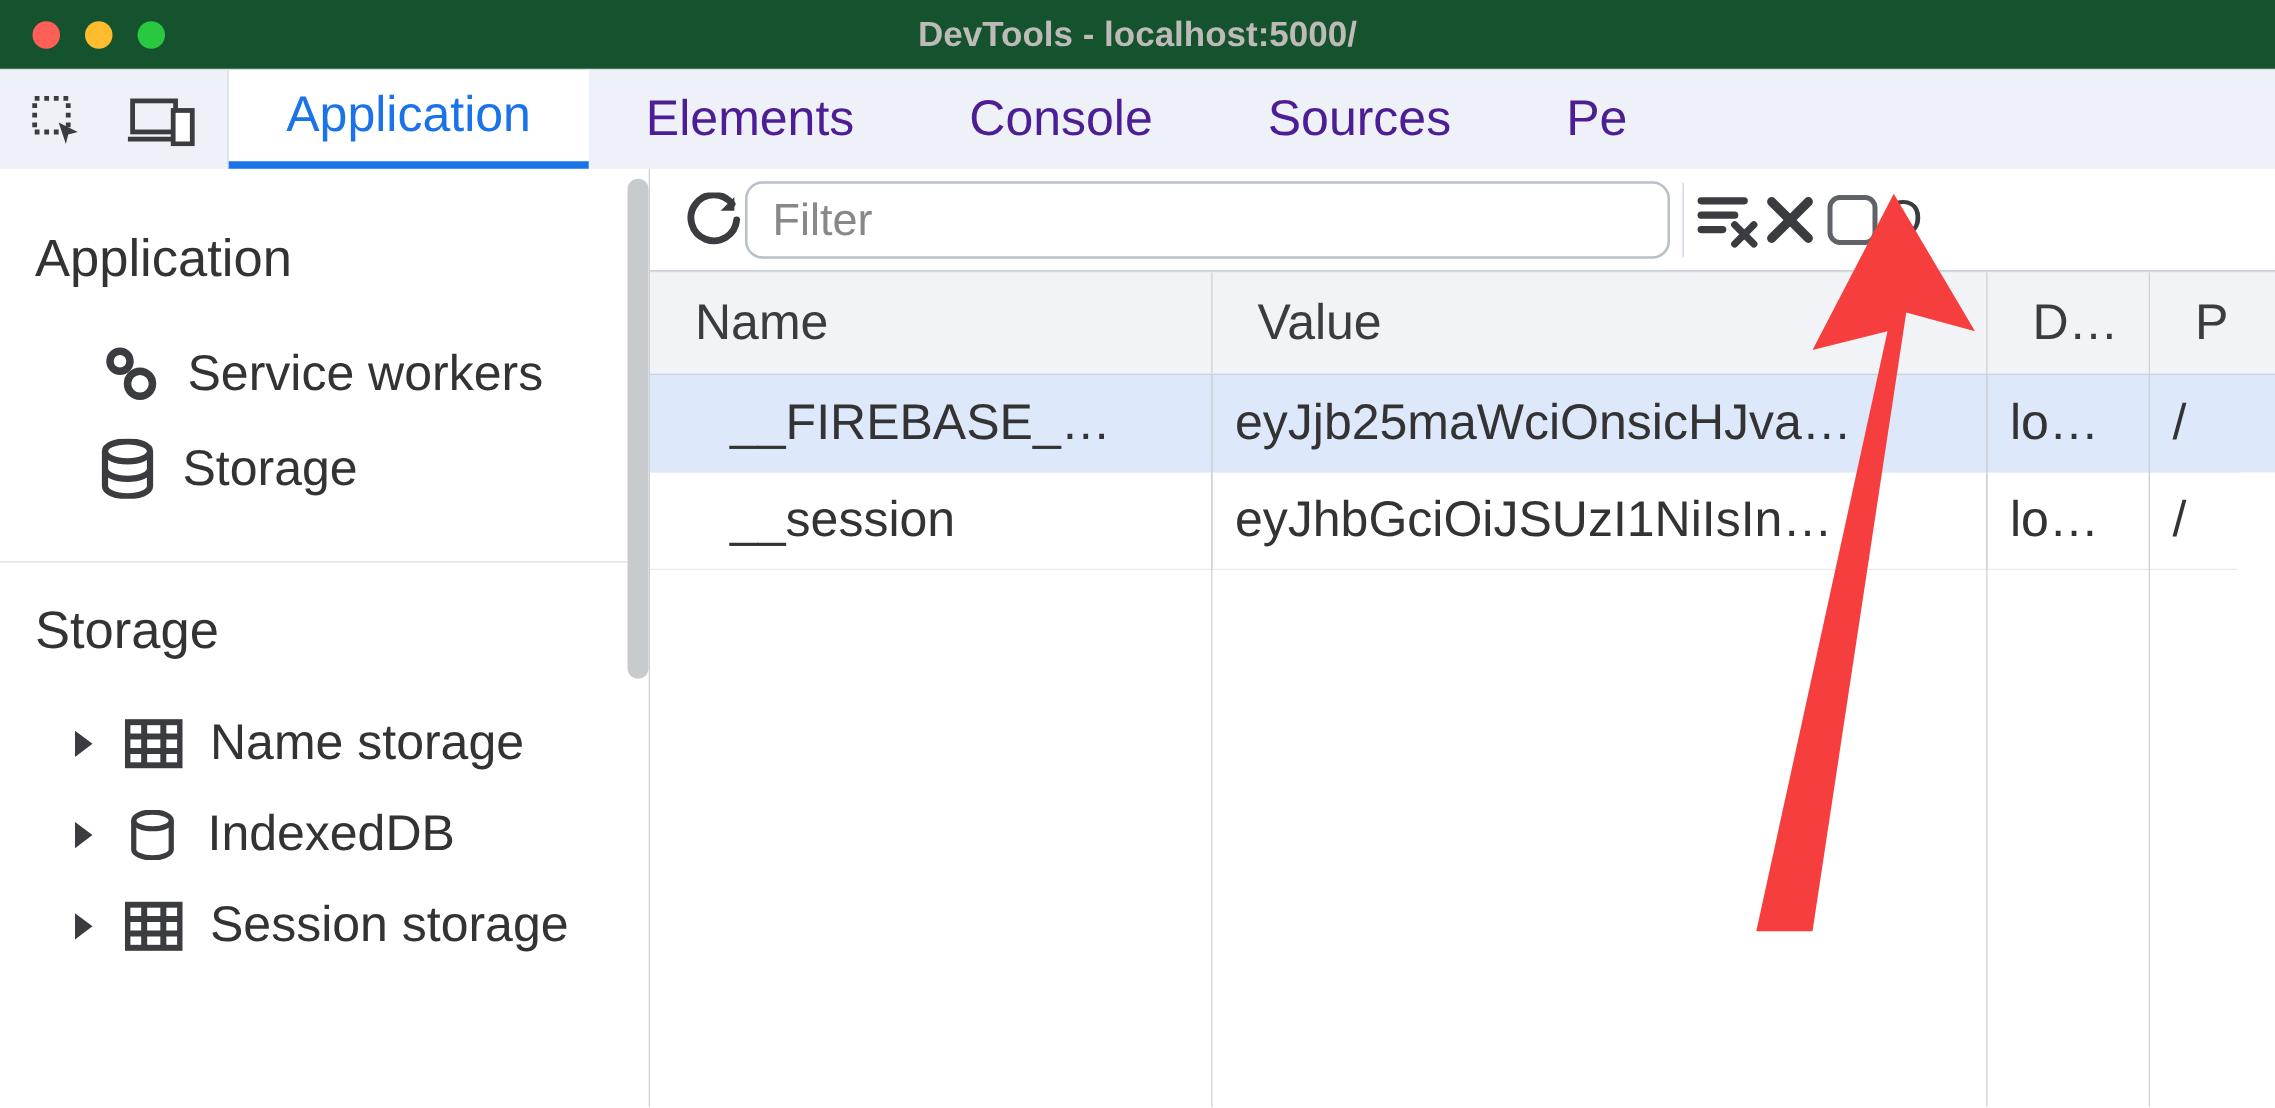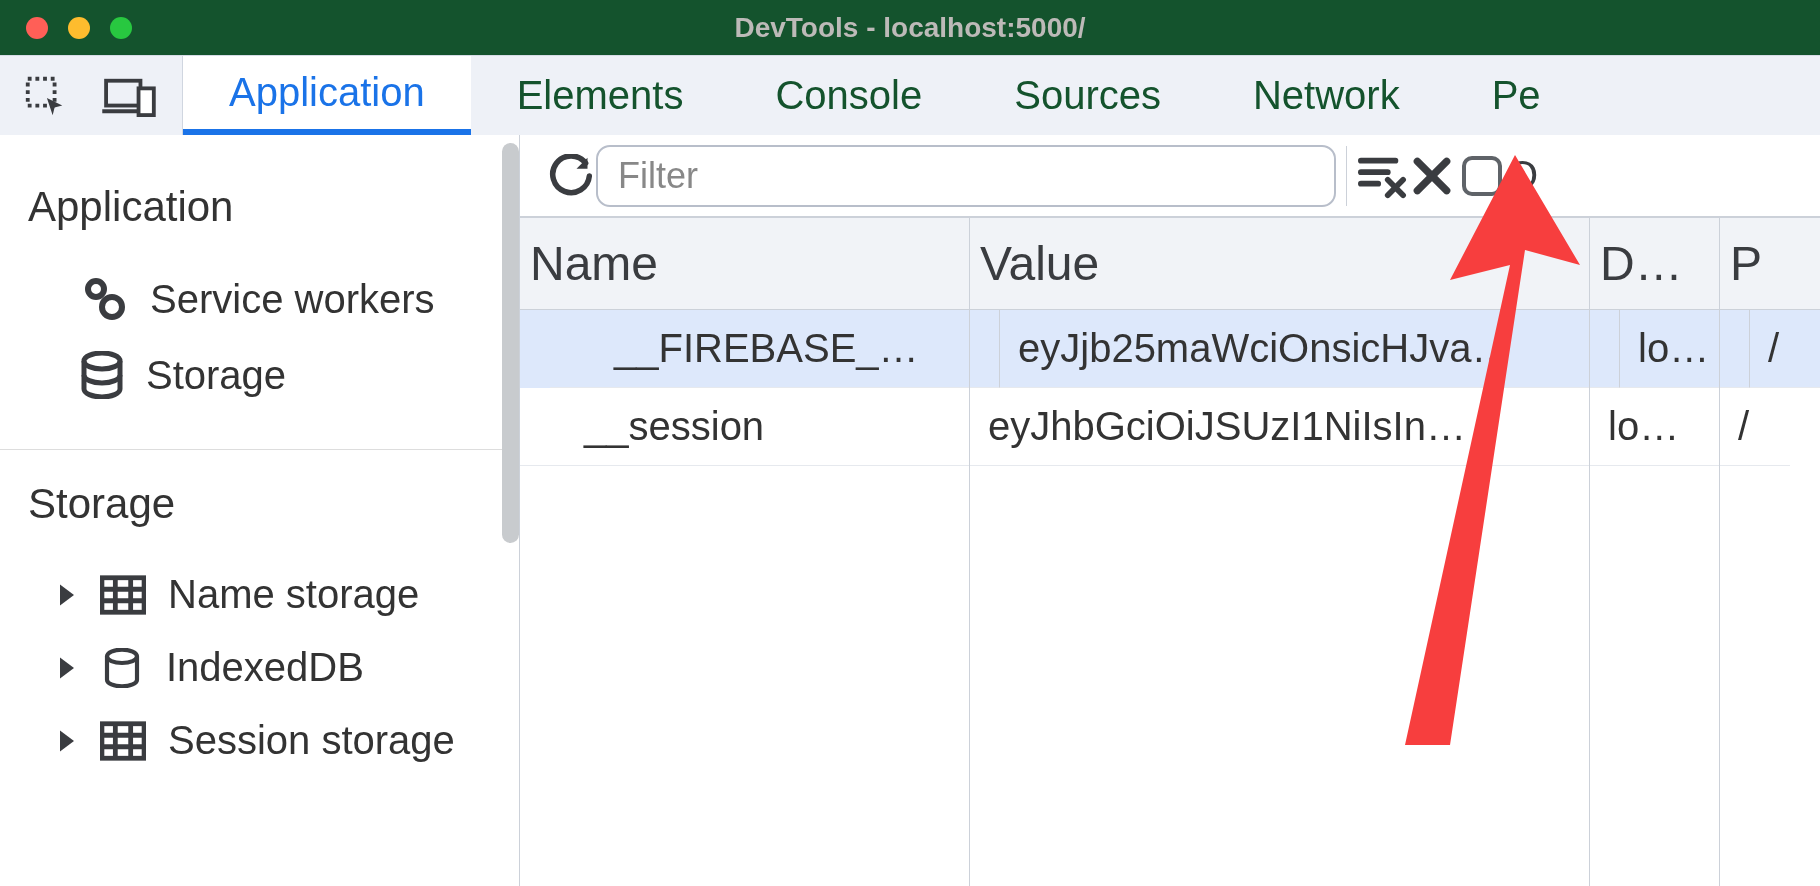--- a/index.html
+++ b/index.html
@@ -56,21 +56,21 @@
       gap: 34px;
       padding-left: 22px;
       padding-right: 26px;
       border-right: 1px solid #d0d6e0;
     }
     .tabbar-tab {
       display: flex;
       align-items: center;
       padding: 0 46px;
       font-size: 40px;
-      color: #14532d;
+      color: #4c1d95;
       cursor: pointer;
       white-space: nowrap;
     }
     .tabbar-tab.active {
       color: #1a73e8;
       border-bottom: 6px solid #1a73e8;
       background: #fff;
     }
 
     
@@ -175,38 +175,38 @@
       display: flex;
       flex-direction: column;
       border-top: 1px solid #ccd1d9;
     }
     .thead {
       display: flex;
       background: #f1f3f7;
       border-bottom: 1px solid #ccd1d9;
     }
     .th {
-      font-size: 48px;
+      font-size: 40px;
       color: #3a3c40;
-      padding: 18px 10px;
+      padding: 18px 36px;
       border-right: 1px solid #ccd1d9;
       white-space: nowrap;
       overflow: hidden;
       text-overflow: ellipsis;
     }
     .tbody {
       flex: 1;
       position: relative;
     }
     .tr {
       display: flex;
       height: 78px;
       align-items: stretch;
     }
-    .tr.selected { background: #dde8fb; justify-content: flex-end; }
+    .tr.selected { background: #dde8fb; }
     .td {
       font-size: 40px;
       color: #333;
       padding: 14px 18px;
       border-right: 1px solid #ccd1d9;
       border-bottom: 1px solid #e6e9ee;
       white-space: nowrap;
       overflow: hidden;
       text-overflow: ellipsis;
       display: flex;
@@ -257,21 +257,20 @@
         <rect x="2" y="3" width="18" height="13"></rect>
         <line x1="0" y1="19" x2="22" y2="19"></line>
         <rect x="19" y="7" width="8" height="14" fill="#fff"></rect>
       </svg>
     </span>
   </div>
   <div class="tabbar-tab active">Application</div>
   <div class="tabbar-tab">Elements</div>
   <div class="tabbar-tab">Console</div>
   <div class="tabbar-tab">Sources</div>
-  <div class="tabbar-tab">Network</div>
   <div class="tabbar-tab">Pe</div>
 </div>
 
 <div class="main">
 
   <div class="sidebar">
     <div class="sidebar-inner">
       <div class="sidebar-section-title">Application</div>
 
 

